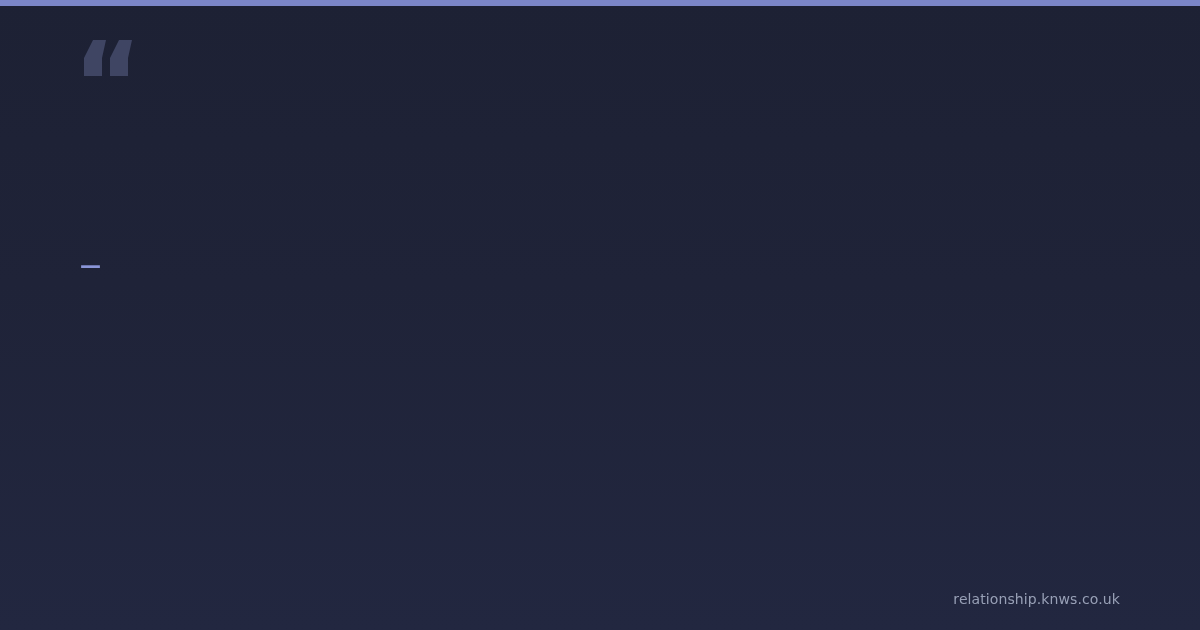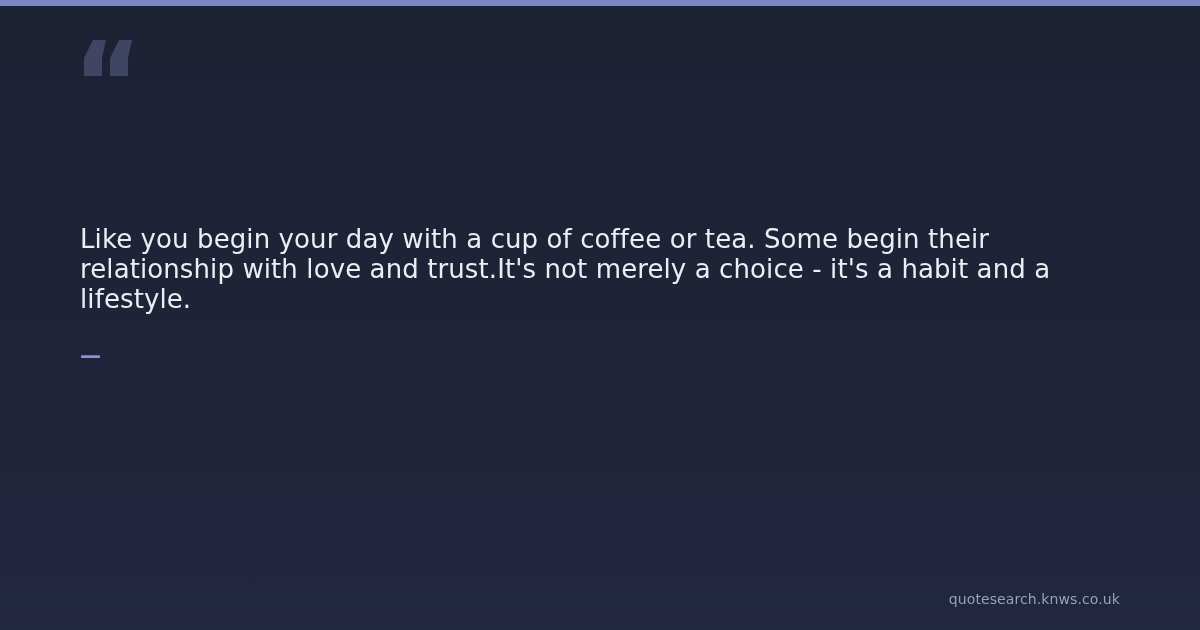--- a/index.html
+++ b/index.html
@@ -98,22 +98,21 @@
   <div id="accent-bar"></div>
 
   <div id="quote-mark">
     <svg width="60" height="64" viewBox="0 0 60 64" xmlns="http://www.w3.org/2000/svg" aria-hidden="true">
       <path d="M4 36 L13 18 L26 18 L22 36 L22 54 L4 54 Z" fill="#3f4563"></path>
       <path d="M30 36 L39 18 L52 18 L48 36 L48 54 L30 54 Z" fill="#3f4563"></path>
     </svg>
   </div>
 
   <div id="content">
-    <p id="quote-text">Like you begin your day with a cup of coffee or tea. Some begin their relationship with love and trust.It's not merely a choice - it's a habit and a lifestyle.</p>
 
     <p id="attribution">
       <span class="dash">—</span>
     </p>
   </div>
 
-  <div id="watermark">quotesearch.knws.co.uk</div>
+  <div id="watermark">relationship.knws.co.uk</div>
 
 </div>
 
 </body></html>

